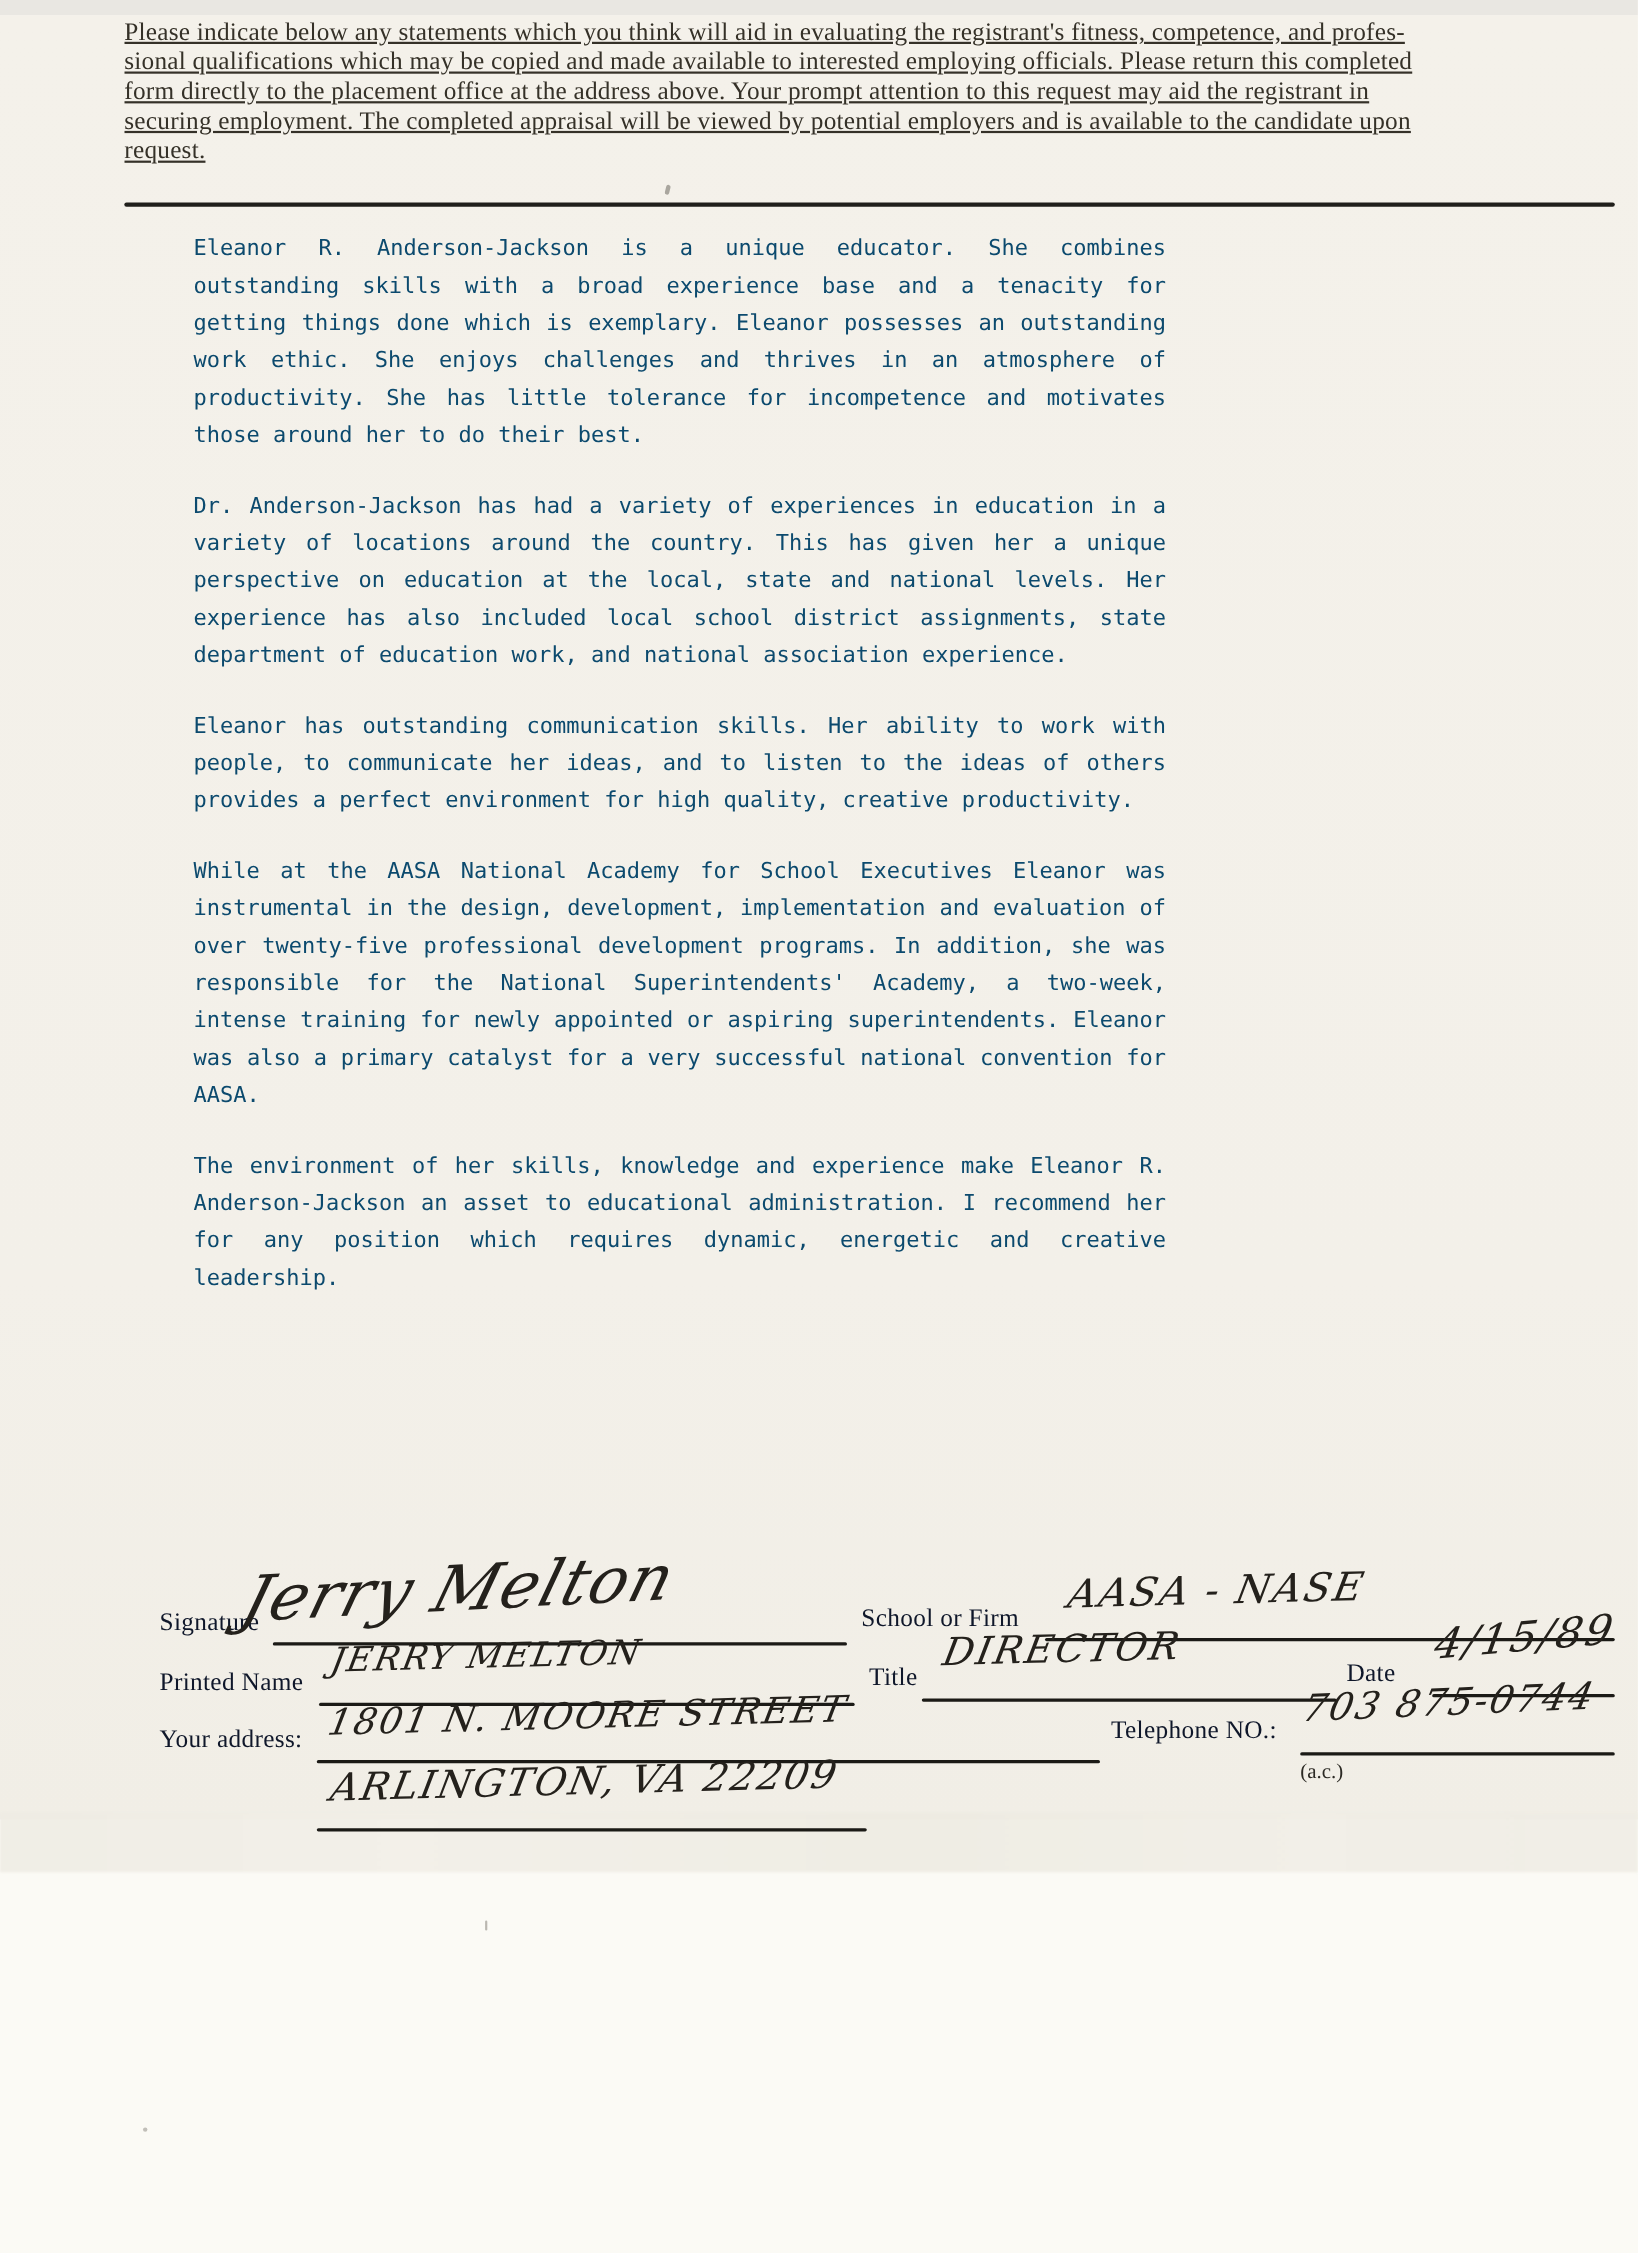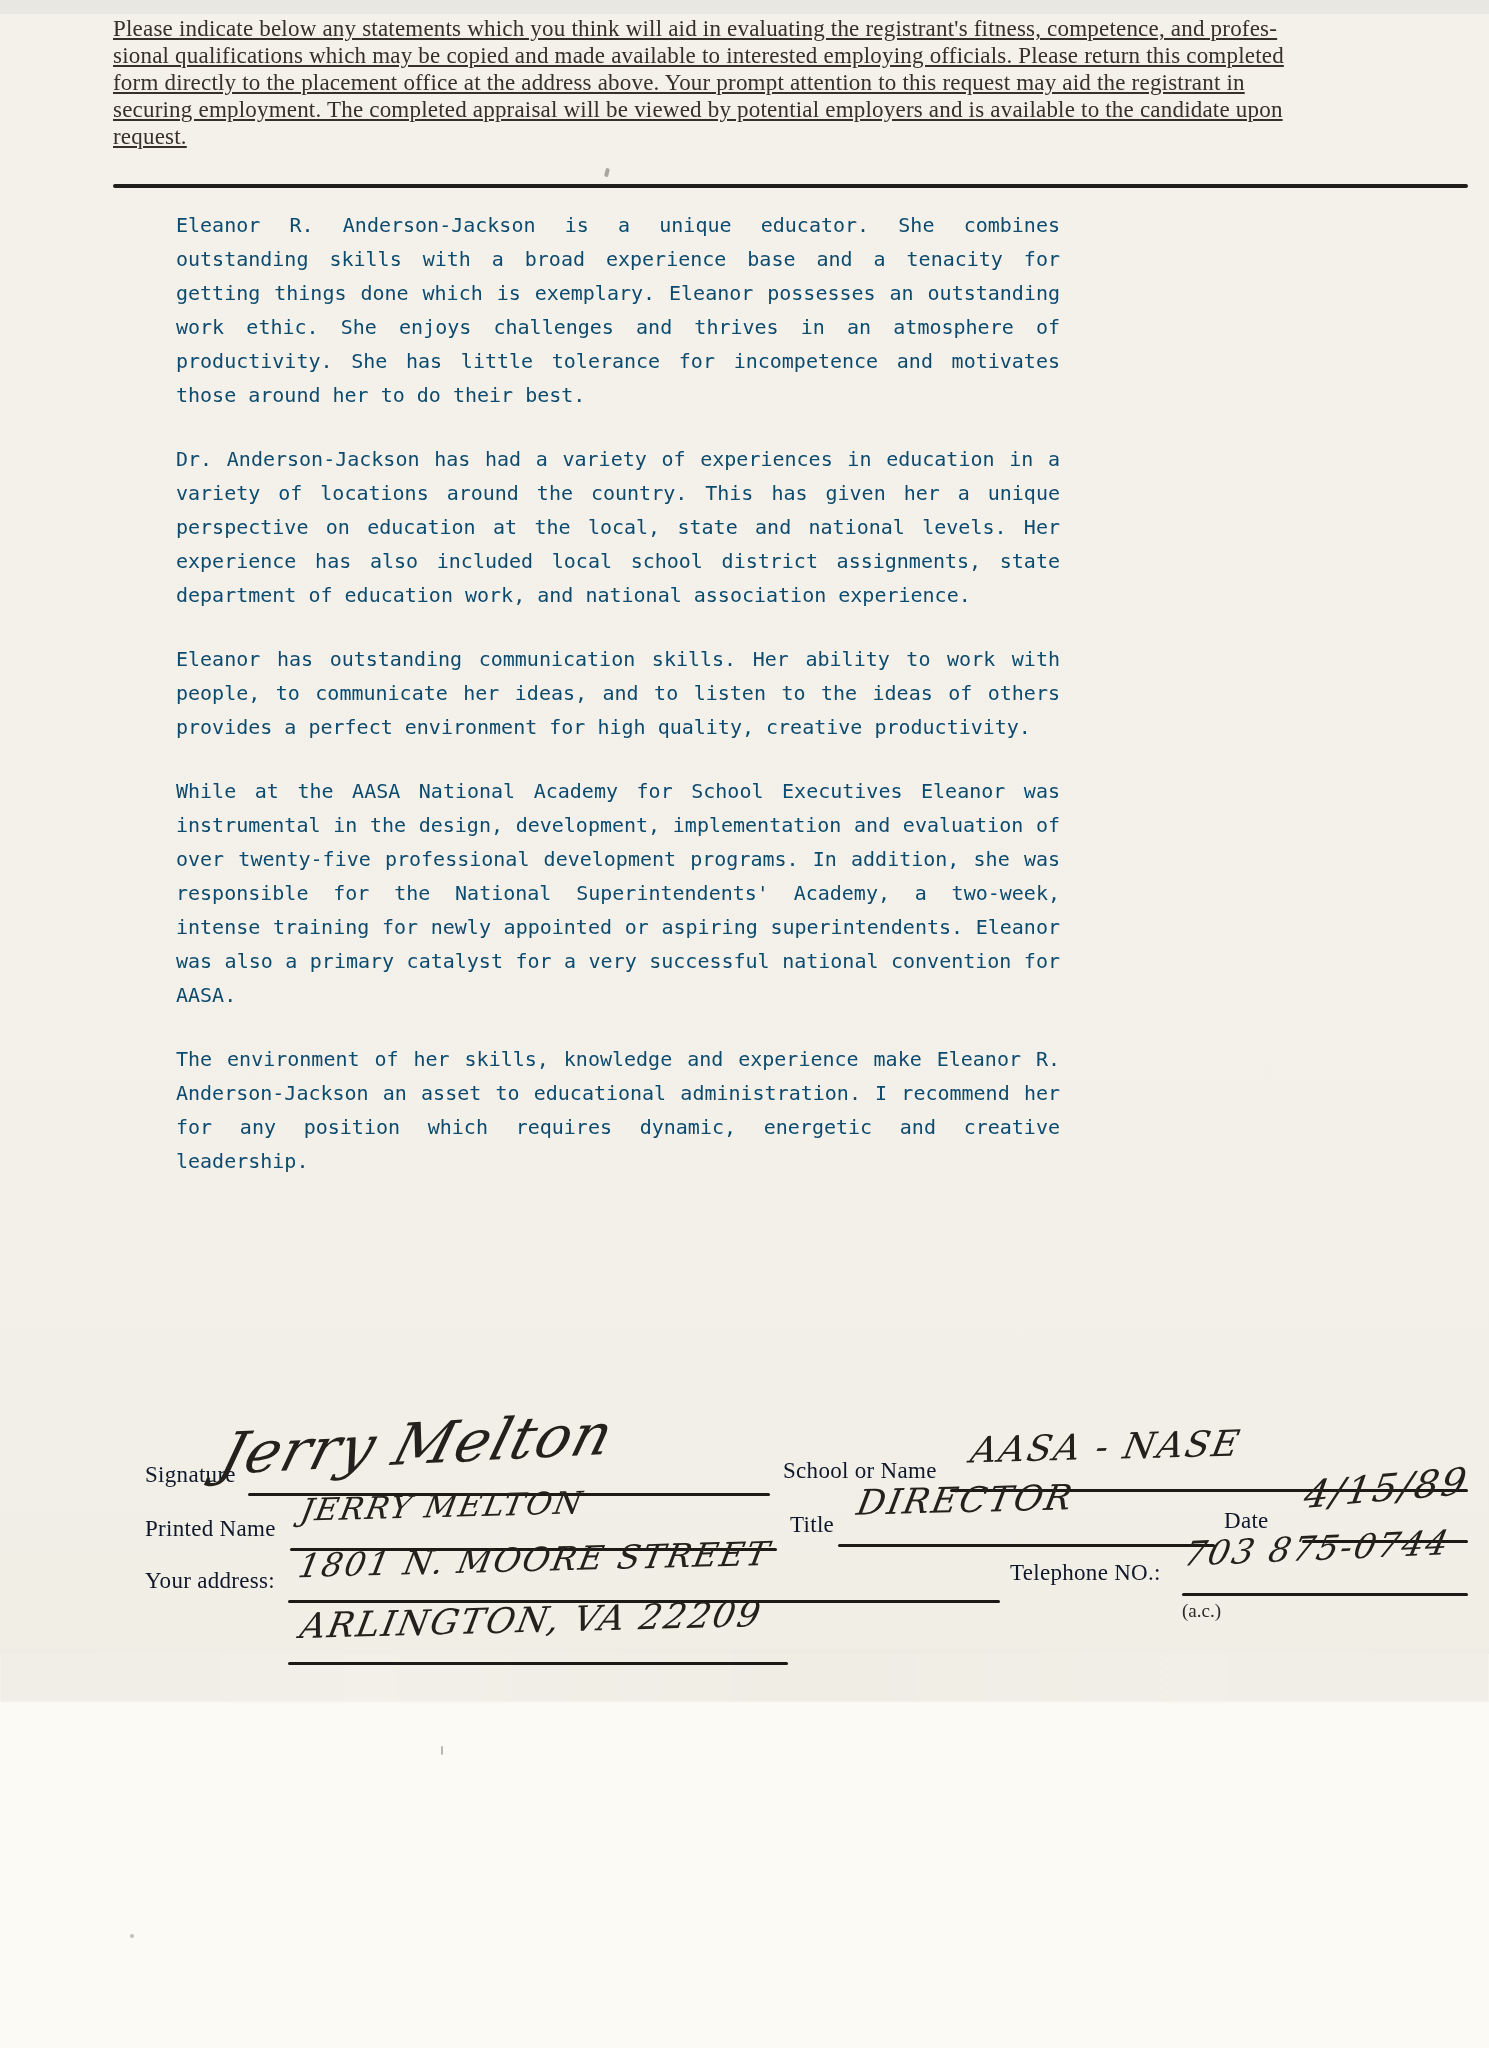--- a/index.html
+++ b/index.html
@@ -102,21 +102,21 @@
   <p>Dr. Anderson-Jackson has had a variety of experiences in education in a variety of locations around the country.  This has given her a unique perspective on education at the local, state and national levels.  Her experience has also included local school district assignments, state department of education work, and national association experience.</p>
   <p>Eleanor has outstanding communication skills.  Her ability to work with people, to communicate her ideas, and to listen to the ideas of others provides a perfect environment for high quality, creative productivity.</p>
   <p>While at the AASA National Academy for School Executives Eleanor was instrumental in the design, development, implementation and evaluation of over twenty-five professional development programs.  In addition, she was responsible for the National Superintendents' Academy, a two-week, intense training for newly appointed or aspiring superintendents.  Eleanor was also a primary catalyst for a very successful national convention for AASA.</p>
   <p>The environment of her skills, knowledge and experience make Eleanor R. Anderson-Jackson an asset to educational administration.  I recommend her for any position which requires dynamic, energetic and creative leadership.</p>
 </div>
 
 <span class="label" style="left:145px;top:1462px;">Signature</span>
 <div class="blank-line" style="left:248px;top:1493px;width:522px;"></div>
 <span class="hand hand-sig" style="left:225px;top:1410px;">Jerry Melton</span>
 
-<span class="label" style="left:783px;top:1458px;">School or Name</span>
+<span class="label" style="left:783px;top:1458px;">School or Firm</span>
 <div class="blank-line" style="left:950px;top:1489px;width:518px;"></div>
 <span class="hand hand-caps" style="left:972px;top:1426px;font-size:36px;">AASA - NASE</span>
 
 <span class="label" style="left:145px;top:1516px;">Printed Name</span>
 <div class="blank-line" style="left:290px;top:1548px;width:487px;"></div>
 <span class="hand hand-caps" style="left:302px;top:1488px;">JERRY MELTON</span>
 
 <span class="label" style="left:790px;top:1512px;">Title</span>
 <div class="blank-line" style="left:838px;top:1544px;width:377px;"></div>
 <span class="hand hand-caps" style="left:858px;top:1480px;font-size:35px;">DIRECTOR</span>

